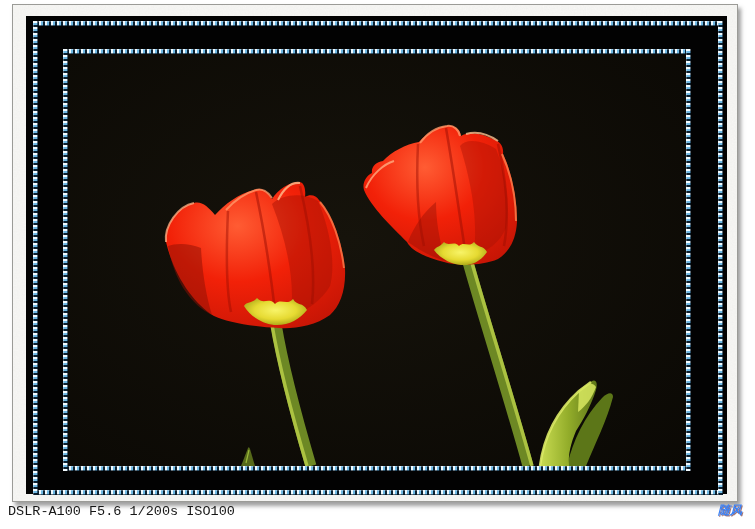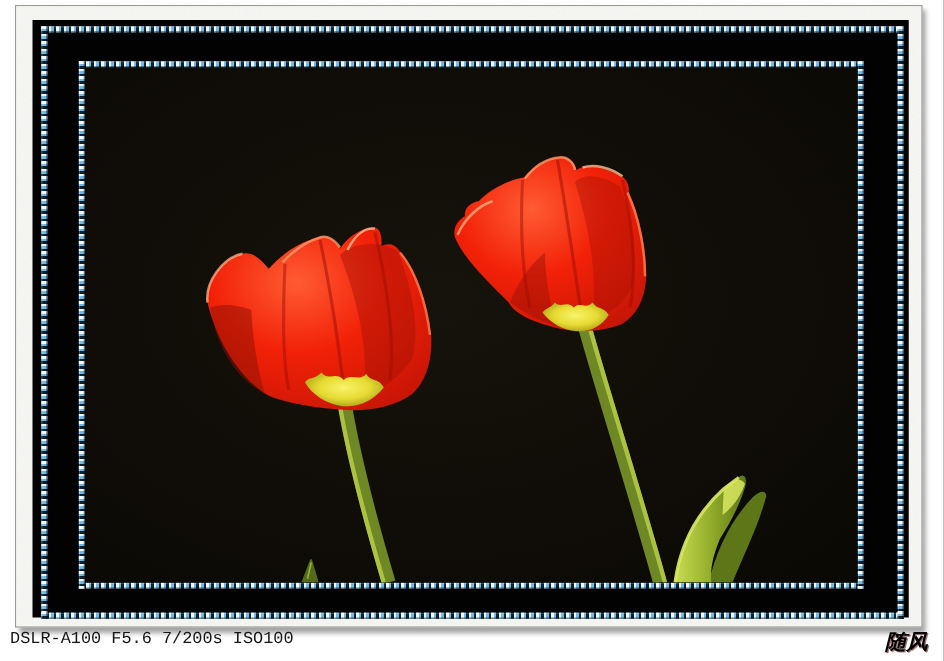--- a/index.html
+++ b/index.html
@@ -50,21 +50,21 @@
   .caption{
     position:absolute;left:8px;top:503px;
     font-family:"Liberation Mono","DejaVu Sans Mono",monospace;
     font-size:13.5px;line-height:1.3;color:#161616;
     white-space:pre;
   }
   .watermark{
     position:absolute;right:13px;top:502px;
     font-family:"DejaVu Sans","Liberation Sans",sans-serif;
     font-style:italic;font-weight:bold;
-    font-size:17px;color:#000000;
+    font-size:12px;color:#3b82f6;
     text-shadow:1px 1px 0 rgba(90,6,6,.55);
   }
 </style>
 </head>
 <body>
 
 <div class="frame">
 
   <svg class="frame-texture" width="724" height="496" aria-hidden="true">
     <defs>
@@ -183,14 +183,14 @@
         <path d="M472,412 C476,382 490,356 511,337 L524,327 C528,325 530,329 528,336 C523,352 515,366 508,377 C503,389 500,400 501,412 Z" fill="url(#leafG)"></path>
         <path d="M472,412 C476,382 490,356 511,337 L523,328" stroke="#dcea66" stroke-width="2.5" fill="none" opacity="0.9"></path>
         <path d="M511,337 C518,330 524,327 528,333 C524,344 518,352 510,358 Z" fill="#d8e860" opacity="0.85"></path>
         <path d="M173,412 L180,394 Q181,392 182,395 L187,412 Z" fill="#56691a"></path>
         <path d="M181,396 L178,409" stroke="#9ab83a" stroke-width="1.2" fill="none"></path>
       </g>
     </svg>
   </div>
 </div>
 
-<div class="caption">DSLR-A100 F5.6 7/200s ISO100</div>
+<div class="caption">DSLR-A100 F5.6 1/200s ISO100</div>
 <div class="watermark">随风</div>
 
 </body></html>

